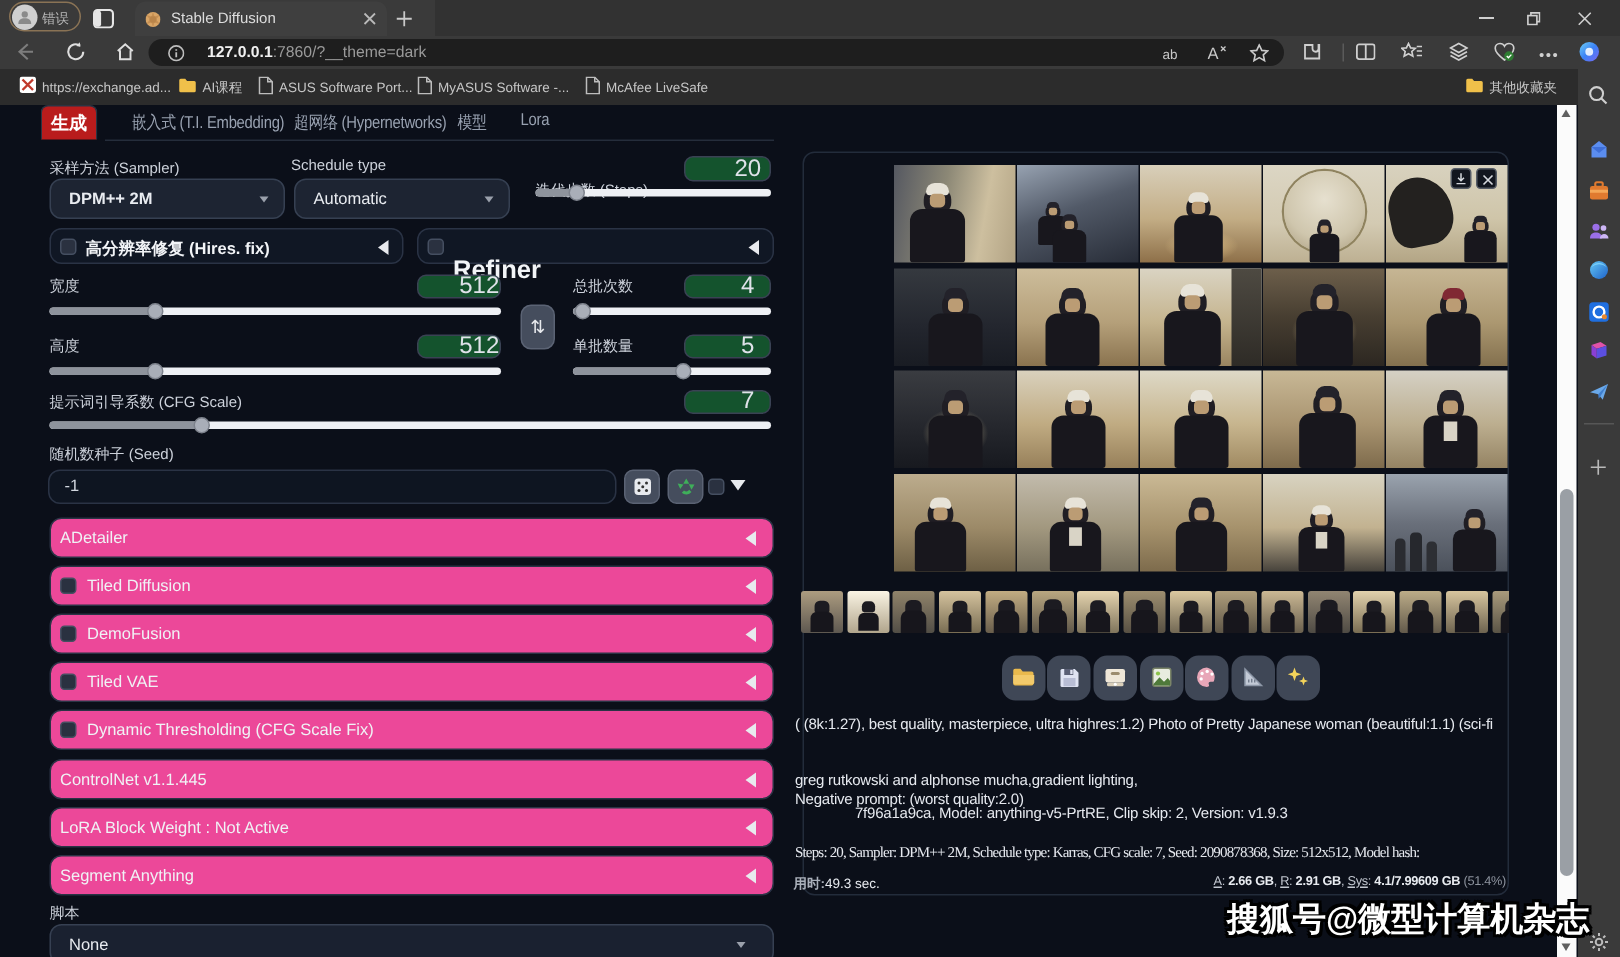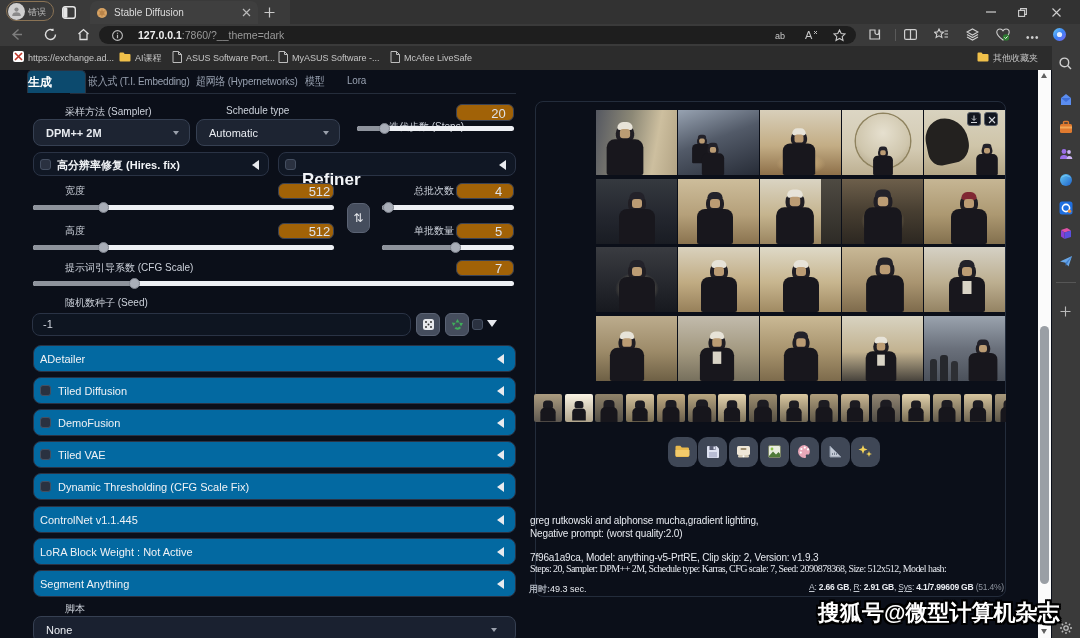--- a/index.html
+++ b/index.html
@@ -13,33 +13,33 @@
   #navbar { position:absolute; left:0; top:24px; width:1080px; height:22px; background:#3a3a3a; }
   #bookbar { position:absolute; left:0; top:46px; width:1080px; height:24px; background:#2c2c2c; }
   #addr { position:absolute; left:99px; top:2px; width:757px; height:18px; background:#1e1e1e; border-radius:9px; }
   .bm { position:absolute; top:4px; height:16px; color:#c6c6c6; font-size:9px; line-height:16px; white-space:nowrap; }
   
   #sidebar { position:absolute; left:1052px; top:46px; width:28px; height:592px; background:#3a3a3a; }
   #vscroll { position:absolute; left:1038px; top:70px; width:13px; height:568px; background:#fbfbfb; }
   #vthumb { position:absolute; left:2px; top:256px; width:9px; height:258px; background:#9a9fa5; border-radius:5px; }
   
   #page { position:absolute; left:0; top:70px; width:1038px; height:568px; background:#0b0f19; }
-  .glabel { position:absolute; color:#ccd1da; font-size:10px; white-space:nowrap;margin-left:32px; }
+  .glabel { position:absolute; color:#ccd1da; font-size:10px; white-space:nowrap; }
   .dropdown { position:absolute; background:#1d2432; border:1px solid #364052; border-radius:8px;
      color:#e9ecf1; font-size:11px; }
   .dropdown span { position:absolute; left:12px; top:50%; transform:translateY(-50%); }
   .caret { position:absolute; right:10px; top:50%; transform:translateY(-50%); width:0; height:0;
      border-left:3.5px solid transparent; border-right:3.5px solid transparent; border-top:4.5px solid #9aa0ab; }
-  .numbox { position:absolute; background:#a16207; border:1px solid #3a4254; border-radius:6px;
-     color:#dfe2e9; font-size:13px; text-align:center;padding-left:27px; }
+  .numbox { position:absolute; background:#14532d; border:1px solid #3a4254; border-radius:6px;
+     color:#dfe2e9; font-size:16px; text-align:center;padding-left:27px; }
   .numbox b { font-weight:400; position:relative; top:50%; transform:translateY(-50%); display:block; }
   .track { position:absolute; height:5px; border-radius:3px; background:#eef0f4; }
   .fill  { position:absolute; height:5px; border-radius:3px; background:#8e939c; }
   .knob  { position:absolute; width:11px; height:11px; border-radius:50%; background:#a9aeb8; border:1px solid #7d828c; }
-  .accord { position:absolute; left:33px; width:483px; height:27px; background:#0369a1;
+  .accord { position:absolute; left:33px; width:483px; height:27px; background:#ec4899;
      border:1px solid #2a3345; border-radius:8px; color:#f0f2f5; font-size:11px; }
   .tabitem { position:absolute; top:4px; font-size:11.5px; color:#98a1b0; transform-origin:0 50%;
      transform:scaleX(0.86); letter-spacing:-0.2px; white-space:nowrap; }
   .accord span { position:absolute; top:50%; transform:translateY(-50%); }
   .arrL { position:absolute; right:11px; top:50%; transform:translateY(-50%); width:0; height:0;
      border-top:5px solid transparent; border-bottom:5px solid transparent; border-right:7px solid #e8eaee; }
   .chk { position:absolute; width:11px; height:11px; background:#2a3140; border:1px solid #454f61; border-radius:3px; }
   
   .cell { position:absolute; width:81px; height:66px; overflow:hidden; }
   .fig { position:absolute; bottom:0; left:50%; width:38px; height:52px; transform:translateX(-50%); }
@@ -60,21 +60,21 @@
      white-space:nowrap; z-index:60;
      text-shadow:-2px -2px 0 #000, 2px -2px 0 #000, -2px 2px 0 #000, 2px 2px 0 #000,
        0 -2px 0 #000, 0 2px 0 #000, -2px 0 0 #000, 2px 0 0 #000; }
 </style>
 </head>
 <body>
 
 <div id="page">
 
   <div class="abs" style="left:70px;top:23px;width:446px;height:1px;background:#252d3b;"></div>
-  <div class="abs" style="left:27px;top:0;width:59px;height:23px;border:1px solid #2a3442;border-bottom:none;border-radius:5px 5px 0 0;background:#0c4a6e;color:#fff;font-weight:700;font-size:12px;text-align:left;line-height:23px;">生成</div>
+  <div class="abs" style="left:27px;top:0;width:38px;height:23px;border:1px solid #2a3442;border-bottom:none;border-radius:5px 5px 0 0;background:#b91c1c;color:#fff;font-weight:700;font-size:12px;text-align:center;line-height:23px;">生成</div>
   <div class="tabitem" style="left:88px;">嵌入式 (T.I. Embedding)</div>
   <div class="tabitem" style="left:196px;">超网络 (Hypernetworks)</div>
   <div class="tabitem" style="left:305px;">模型</div>
   <div class="tabitem" style="left:347px;">Lora</div>
 
   <div class="glabel" style="left:33px;top:35px;">采样方法 (Sampler)</div>
   <div class="glabel" style="left:194px;top:35px;">Schedule type</div>
   <div class="glabel" style="left:357px;top:50px;">迭代步数 (Steps)</div>
   <div class="dropdown" style="left:33px;top:49px;width:157px;height:27px;">
       <span style="font-weight:600;">DPM++ 2M</span>
@@ -511,24 +511,25 @@
         <path d="M4.5 11 L4.5 9 M6.5 11 L6.5 8.5 M8.5 11 L8.5 9" stroke="#6d7788" stroke-width="0.9"></path>
       </svg>
     </div>
   <div class="btn7" style="left:851px;">
       <svg style="position:absolute;left:7px;top:7px" width="15" height="15" viewBox="0 0 15 15">
         <path d="M5 1 L6.2 4.3 L9.5 5.5 L6.2 6.7 L5 10 L3.8 6.7 L0.5 5.5 L3.8 4.3 Z" fill="#f3d35a"></path>
         <path d="M11 7 L11.8 9.2 L14 10 L11.8 10.8 L11 13 L10.2 10.8 L8 10 L10.2 9.2 Z" fill="#f3d35a"></path>
       </svg>
     </div>
 
+  <div class="itxt" style="top:408px;">( (8k:1.27), best quality, masterpiece, ultra highres:1.2) Photo of Pretty Japanese woman (beautiful:1.1) (sci-fi</div>
   <div class="itxt" style="top:445px;">greg rutkowski and alphonse mucha,gradient lighting,</div>
   <div class="itxt" style="top:458px;">Negative prompt: (worst quality:2.0)</div>
   <div class="itxt" style="top:493px;letter-spacing:-0.55px;font-family:Liberation Serif, serif;">Steps: 20, Sampler: DPM++ 2M, Schedule type: Karras, CFG scale: 7, Seed: 2090878368, Size: 512x512, Model hash:</div>
-  <div class="itxt" style="top:482px;">7f96a1a9ca, Model: anything-v5-PrtRE, Clip skip: 2, Version: v1.9.3</div>
+  <div class="itxt" style="top:467px;margin-left:40px;">7f96a1a9ca, Model: anything-v5-PrtRE, Clip skip: 2, Version: v1.9.3</div>
 
   <div class="abs" style="left:529px;top:513px;font-size:9px;color:#aab0ba;"><span style="font-weight:700;">用时:</span><span style="color:#e8ebf0;font-weight:400;">49.3 sec.</span></div>
   <div class="abs" style="right:34px;top:512px;font-size:8.5px;letter-spacing:-0.2px;color:#c2c7d0;white-space:nowrap;"><u>A</u>: <b style="color:#e8ebf0;">2.66 GB</b>, <u>R</u>: <b style="color:#e8ebf0;">2.91 GB</b>, <u>Sys</u>: <b style="color:#e8ebf0;">4.1/7.99609 GB</b> <span style="color:#8d939e;">(51.4%)</span></div>
 </div>
 
 <div id="titlebar">
   <div class="darkright"></div>
   <div id="tab"></div>
 
   <div class="abs" style="left:6px;top:1px;width:48px;height:20px;border:1px solid #8a7355;border-radius:10px;"></div>

